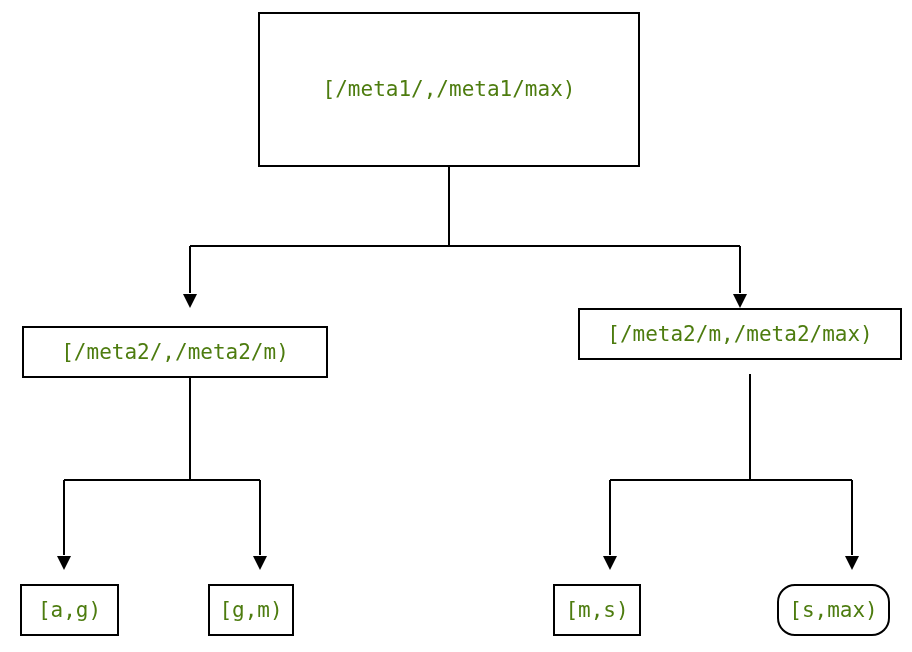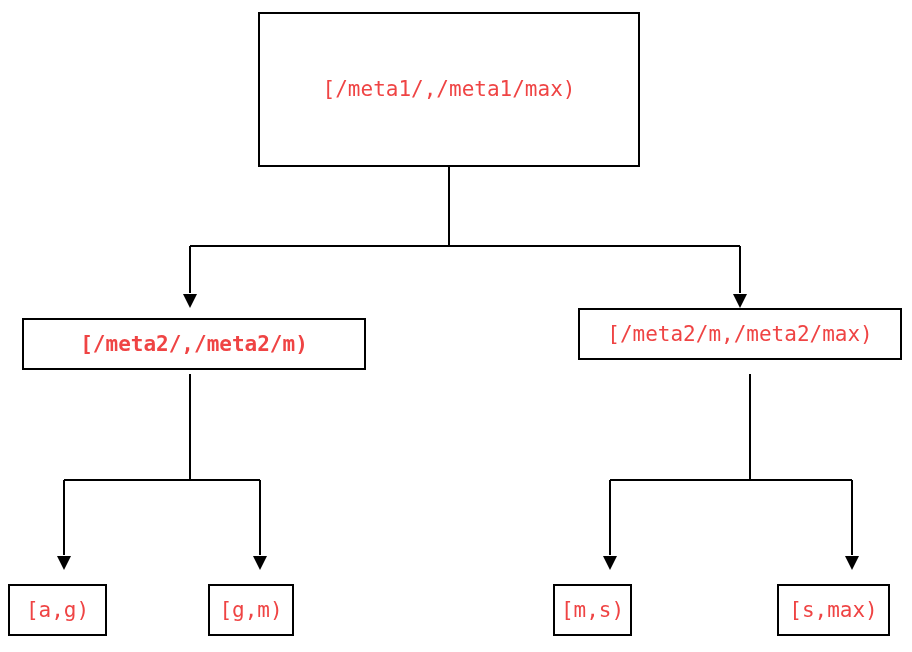--- a/index.html
+++ b/index.html
@@ -31,31 +31,31 @@
     background: #ffffff;
     display: flex;
     align-items: center;
     justify-content: center;
     z-index: 2;
   }
   .node-label {
     font-family: "DejaVu Sans Mono", "Liberation Mono", monospace;
     font-size: 21px;
     line-height: 1;
-    color: #ef4444;
+    color: #4d7c0f;
     white-space: pre;
     letter-spacing: 0px;
   }
   .node-root   { left: 258px; top: 12px;  width: 382px; height: 155px; }
-  .node-mid-l  { left: 22px;  top: 318px; width: 344px; height: 52px; font-weight: bold; }
+  .node-mid-l  { left: 22px;  top: 326px; width: 306px; height: 52px; }
   .node-mid-r  { left: 578px; top: 308px; width: 324px; height: 52px; }
-  .node-leaf-1 { left: 8px;   top: 584px; width: 99px;  height: 52px; }
+  .node-leaf-1 { left: 20px;   top: 584px; width: 99px;  height: 52px; }
   .node-leaf-2 { left: 208px; top: 584px; width: 86px;  height: 52px; }
-  .node-leaf-3 { left: 553px; top: 584px; width: 79px;  height: 52px; }
-  .node-leaf-4 { left: 777px; top: 584px; width: 113px; height: 52px; }
+  .node-leaf-3 { left: 553px; top: 584px; width: 88px;  height: 52px; }
+  .node-leaf-4 { left: 777px; top: 584px; width: 113px; height: 52px; border-radius: 18px; }
 </style>
 </head>
 <body>
 
 <div id="diagram-root">
 
   <svg id="connector-layer" width="912" height="652" viewBox="0 0 912 652" xmlns="http://www.w3.org/2000/svg">
 
     <g stroke="#000000" stroke-width="2.4" fill="none" shape-rendering="crispEdges">
 

